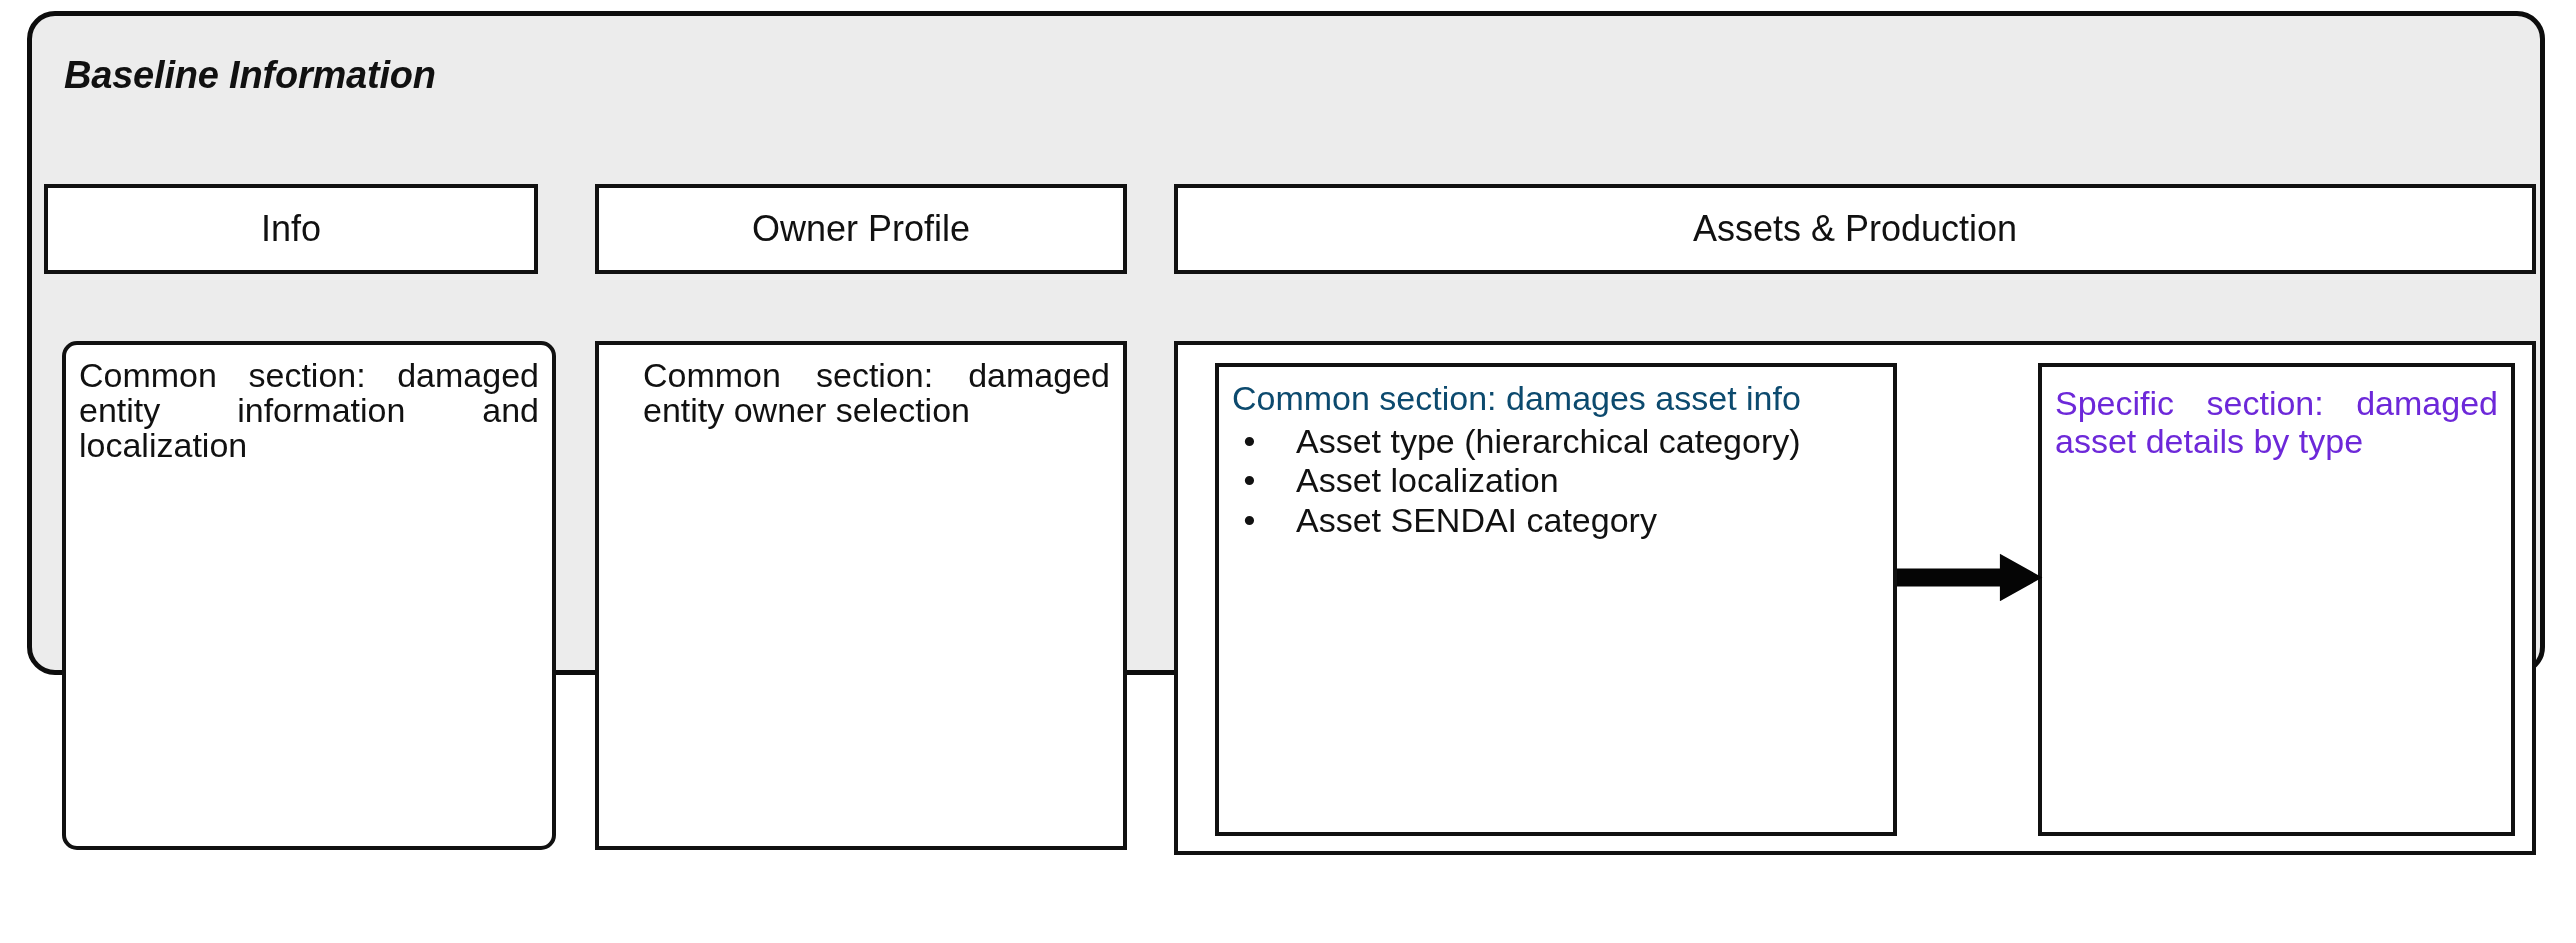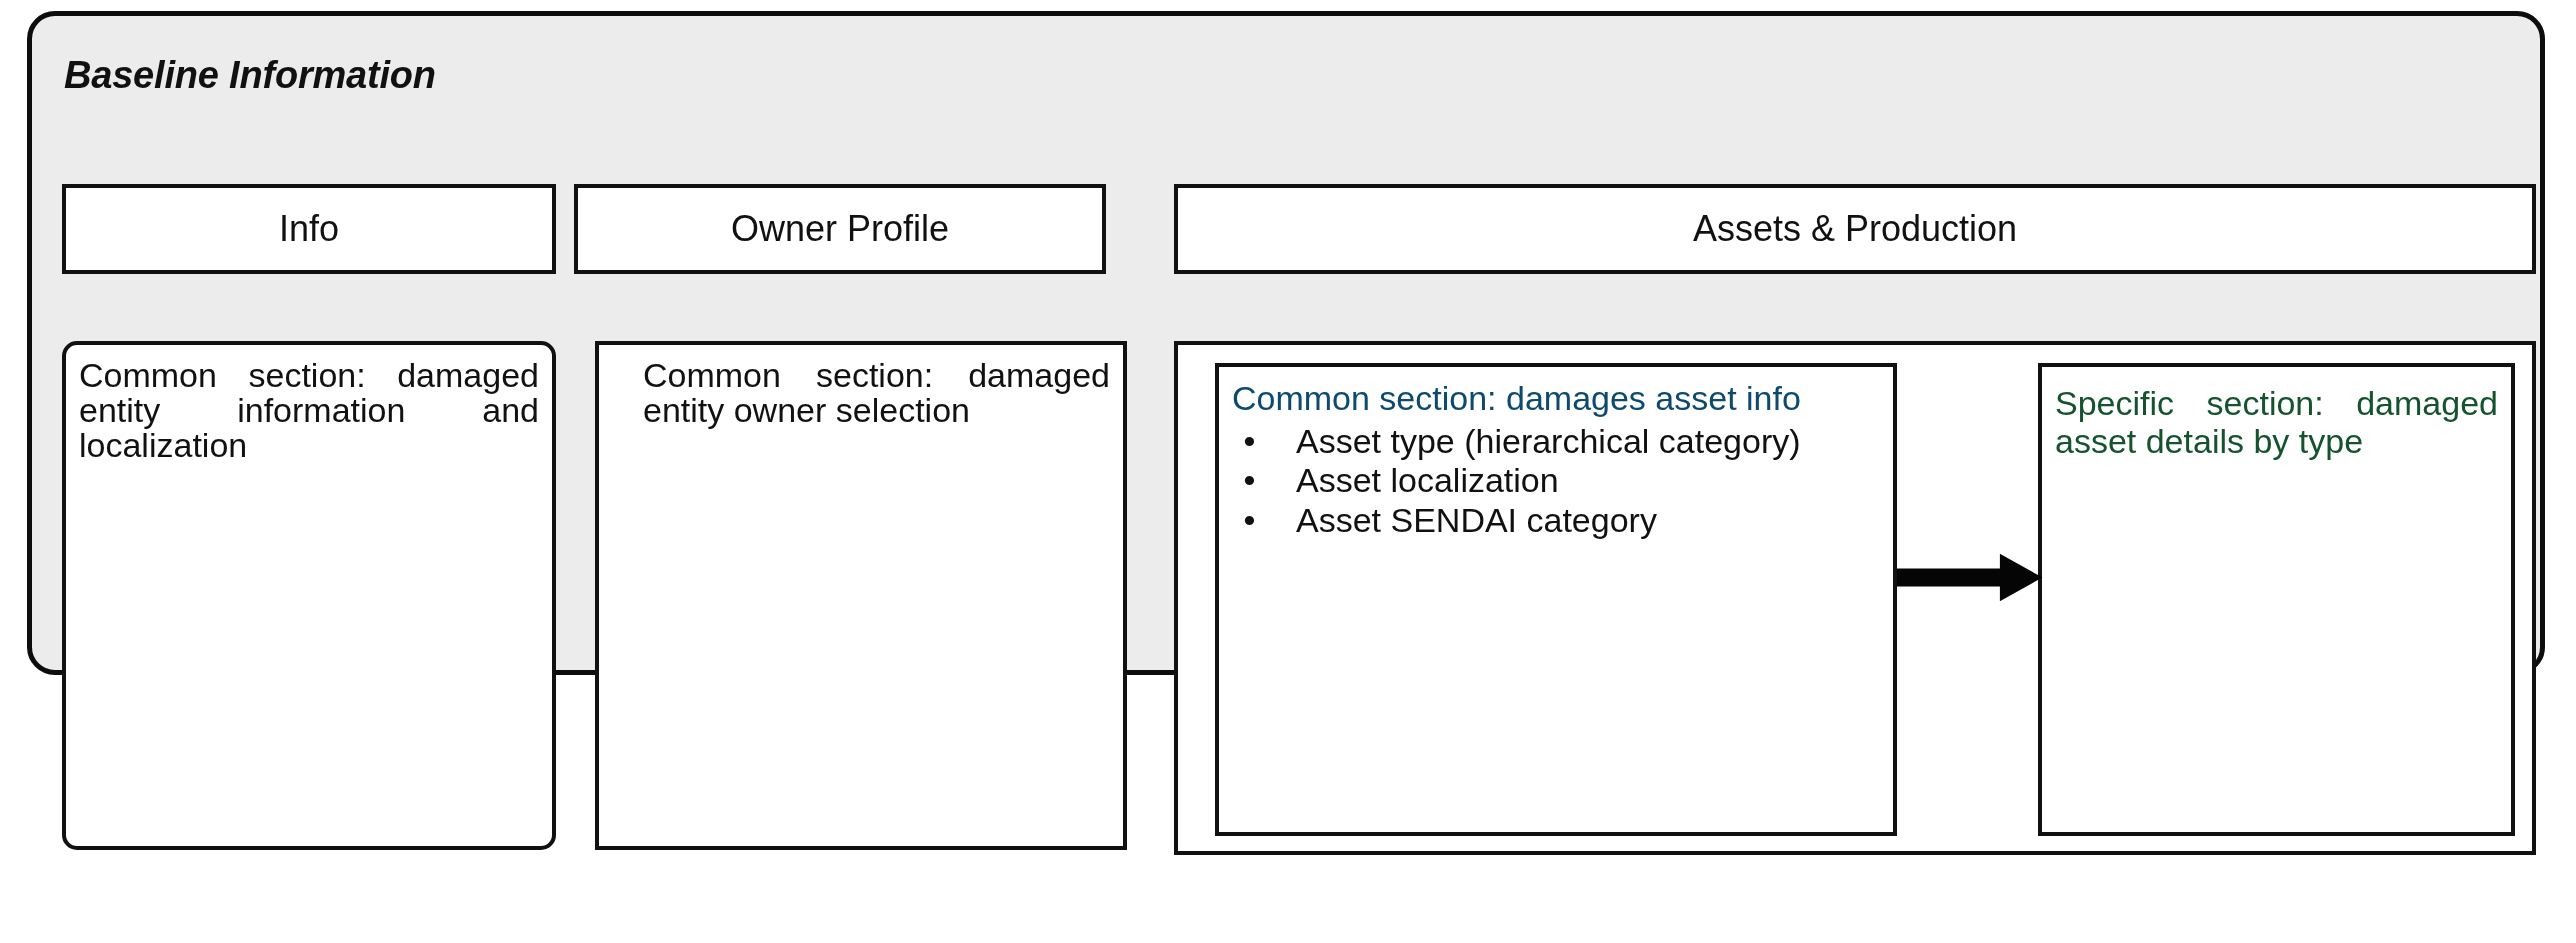--- a/index.html
+++ b/index.html
@@ -50,22 +50,22 @@
 
   
   .col-header {
     display: flex;
     align-items: center;
     justify-content: center;
     font-size: 36px;
     color: #111111;
     text-align: center;
   }
-  #header-info       { left: 30px;   top: 168px; width: 494px;  height: 90px; }
-  #header-owner      { left: 542px;  top: 168px; width: 532px;  height: 90px; }
+  #header-info       { left: 12px;   top: 168px; width: 494px;  height: 90px; }
+  #header-owner      { left: 563px;  top: 168px; width: 532px;  height: 90px; }
   #header-assets     { left: 1142px; top: 168px; width: 1362px; height: 90px; }
 
   
   .col-body {
     padding: 13px 13px 8.2px 13px;
     font-size: 34px;
     line-height: 1.02;
     color: #111111;
     text-align: justify;
     overflow: hidden;
@@ -101,21 +101,21 @@
   .assets-title {
     font-size: 34px;
     line-height: 1.12;
     color: #0c4a6e;
     margin: 0 0 4.9px 0;
     text-align: left;
   }
   .specific-text {
     font-size: 34px;
     line-height: 1.12;
-    color: #14532d;
+    color: #6d28d9;
     margin: 0;
     text-align: justify;
   }
 
   
   ul.bullets {
     margin: 0;
     padding: 0;
     list-style: none;
   }

